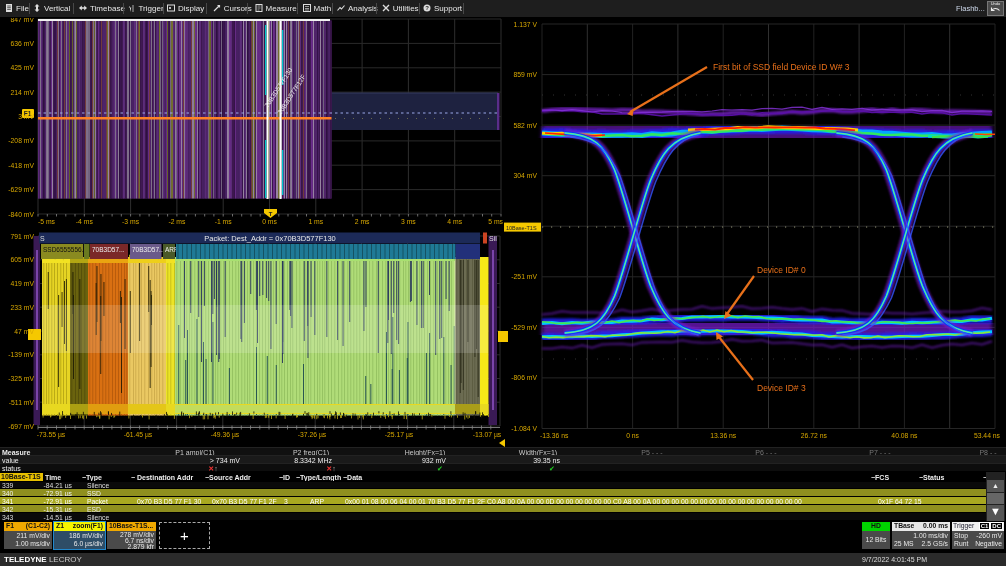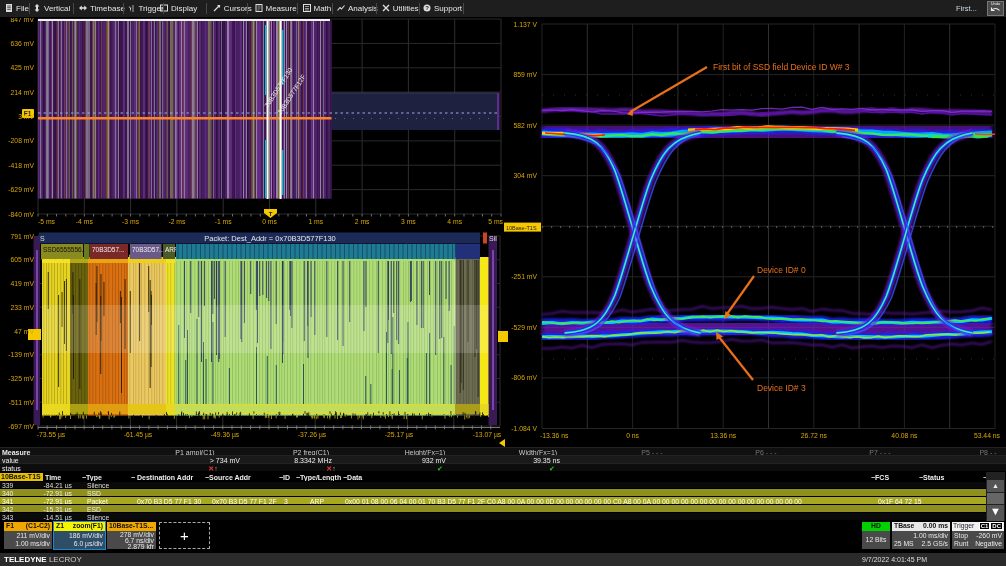--- a/index.html
+++ b/index.html
@@ -1230,21 +1230,21 @@
     <span class="mi" style="left:33px"><svg width="8" height="8" viewBox="0 0 8 8" style="margin-right:3px;vertical-align:-1px">
         <path d="M4,0 L6.5,2.6 H5 V5.4 H6.5 L4,8 L1.5,5.4 H3 V2.6 H1.5 Z" fill="#ddd"></path>
       </svg>Vertical</span>
     <span class="mi" style="left:79px"><svg width="8" height="8" viewBox="0 0 8 8" style="margin-right:3px;vertical-align:-1px">
         <path d="M0,4 L2.8,1.5 V3.2 H5.2 V1.5 L8,4 L5.2,6.5 V4.8 H2.8 V6.5 Z" fill="#ddd"></path>
       </svg>Timebase</span>
     <span class="mi" style="left:127.5px"><svg width="8" height="8" viewBox="0 0 8 8" style="margin-right:3px;vertical-align:-1px">
         <path d="M2,8 V2 L0.7,3.4 H3.3 Z" fill="#ddd"></path>
         <rect x="4.5" y="1" width="1" height="7" fill="#aaa"></rect>
       </svg>Trigger</span>
-    <span class="mi" style="left:160px"><svg width="8" height="8" viewBox="0 0 8 8" style="margin-right:3px;vertical-align:-1px">
+    <span class="mi" style="left:167px"><svg width="8" height="8" viewBox="0 0 8 8" style="margin-right:3px;vertical-align:-1px">
         <rect x="0.5" y="1" width="7" height="6" fill="none" stroke="#ddd" stroke-width="1"></rect>
         <rect x="2" y="3" width="2" height="2" fill="#bbb"></rect>
       </svg>Display</span>
     <span class="mi" style="left:212.7px"><svg width="8" height="8" viewBox="0 0 8 8" style="margin-right:3px;vertical-align:-1px">
         <path d="M1,7 L6.5,1.5 M4.5,1.5 h2 v2" stroke="#ddd" stroke-width="1.2" fill="none"></path>
       </svg>Cursors</span>
     <span class="mi" style="left:254.5px"><svg width="8" height="8" viewBox="0 0 8 8" style="margin-right:3px;vertical-align:-1px">
         <rect x="1" y="0.5" width="6" height="7" fill="none" stroke="#ddd"></rect>
         <path d="M2.5,2 h3 M2.5,4 h3 M2.5,6 h2" stroke="#bbb" stroke-width="0.8"></path>
       </svg>Measure</span>
@@ -1266,21 +1266,21 @@
     <span class="msep" style="left:73.4px"></span>
     <span class="msep" style="left:123px"></span>
     <span class="msep" style="left:163px"></span>
     <span class="msep" style="left:206px"></span>
     <span class="msep" style="left:247px"></span>
     <span class="msep" style="left:297px"></span>
     <span class="msep" style="left:332px"></span>
     <span class="msep" style="left:376.4px"></span>
     <span class="msep" style="left:419.2px"></span>
     <span class="msep" style="left:463.4px"></span>
-    <span style="position:absolute;left:956px;top:4px;font-size:7.5px;color:#cdd8ea">First...</span>
+    <span style="position:absolute;left:956px;top:4px;font-size:7.5px;color:#cdd8ea">Flashb...</span>
     <span class="undo">Undo<br><svg width="11" height="7" viewBox="0 0 11 7">
         <path d="M1.5,1.5 L1.5,4.5 L4.5,4.5 M1.5,4.5 C3,2 7,1.5 9.5,4.5" stroke="#eee" stroke-width="1.1" fill="none"></path>
       </svg></span>
   </div>
 <div class="mt">
     <div class="mrow" style="top:0;height:8px;background:#101010">
       <span class="mlab" style="font-weight:bold">Measure</span>
       <span class="mc" style="left:195px;color:#ccc">P1 ampl(C1)</span>
       <span class="mc" style="left:311px;color:#ccc">P2 freq(C1)</span>
       <span class="mc" style="left:425px;color:#ccc">Height(Fx=1)</span>

